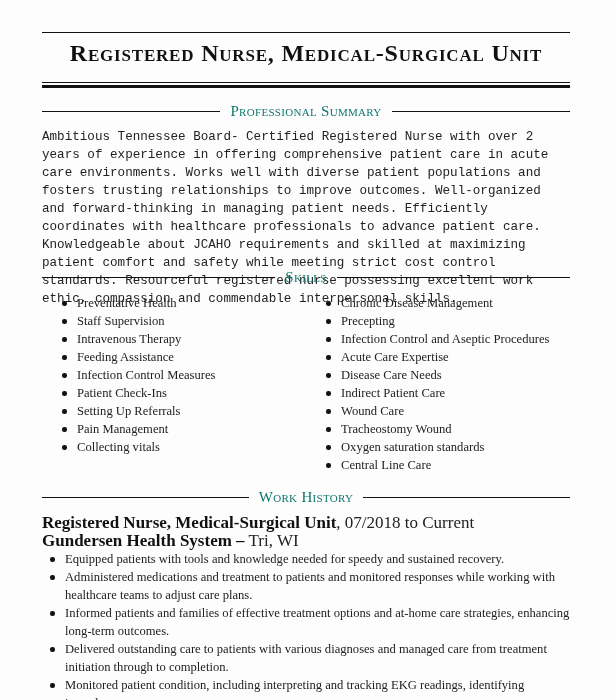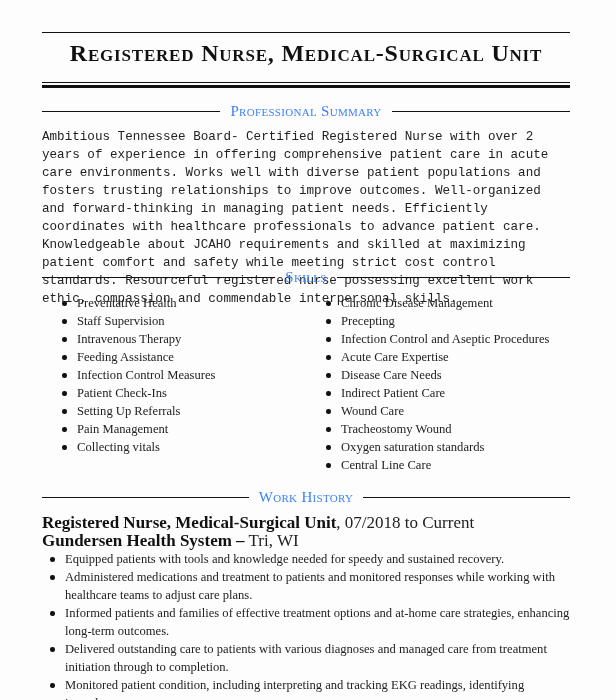--- a/index.html
+++ b/index.html
@@ -18,21 +18,21 @@
       text-align: center; font-weight: bold; font-variant: small-caps;
       font-size: 24px; letter-spacing: 0.8px; color: #111;
     }
     .section-head {
       position: absolute; left: 42px; width: 528px; height: 18px;
       display: flex; align-items: center;
     }
     .section-head .line { flex: 1; height: 1px; background: #111; }
     .section-head .label {
       padding: 0 10px; font-variant: small-caps; font-size: 15px;
-      color: #3b82f6; letter-spacing: 0.3px; white-space: nowrap;
+      color: #0f766e; letter-spacing: 0.3px; white-space: nowrap;
     }
     .summary {
       position: absolute; left: 42px; width: 528px; top: 128px;
       font-size: 12.6px; line-height: 18px; margin: 0; font-family: Liberation Mono, monospace;
     }
     .skills {
       position: absolute; left: 54px; width: 528px; top: 294px;
       display: flex;
     }
     .skills ul { margin: 0; padding: 0 0 0 23px; list-style: none; width: 265px; box-sizing: border-box; }

